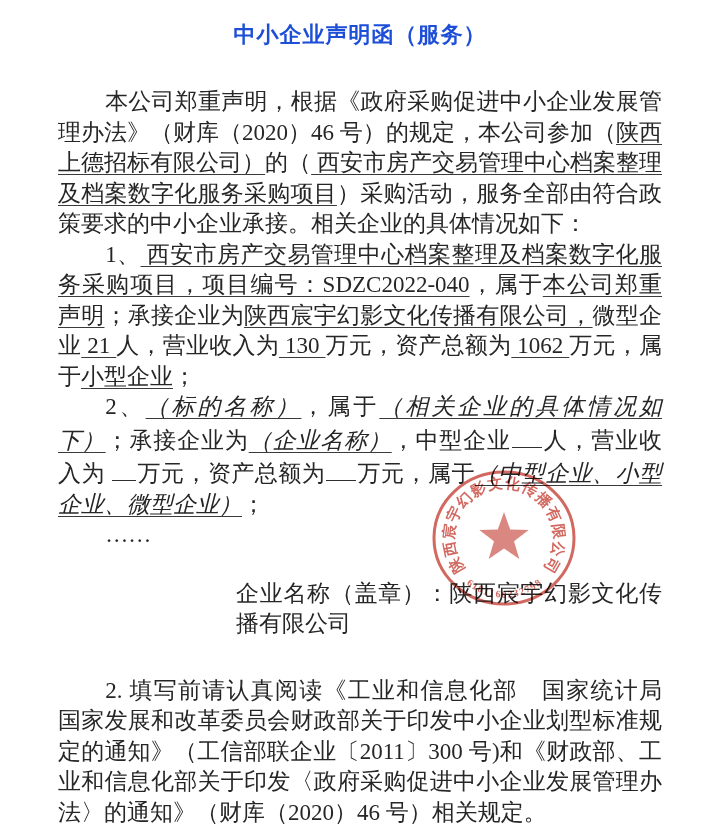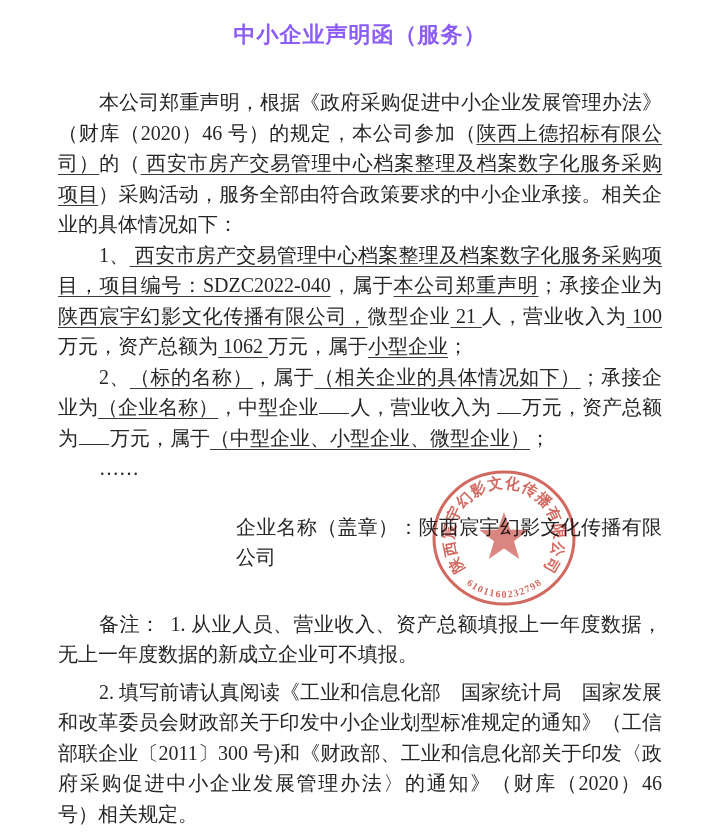--- a/index.html
+++ b/index.html
@@ -11,37 +11,37 @@
     background:#ffffff;
     font-family:"Liberation Serif","DejaVu Serif",serif;
     color:#262626;
     overflow:hidden;
   }
   .doc-title{
     font-size:22px;
     font-weight:bold;
     text-align:center;
     letter-spacing:1px;
-    color:#8b5cf6;
+    color:#1d4ed8;
     margin:2px 0 37px 0;
   }
   .para{
-    font-size:20px;
+    font-size:23px;
     line-height:30.5px;
     text-align:justify;
     margin:0;
   }
   .indent{text-indent:2.05em;}
   .u{
     text-decoration:underline;
     text-underline-offset:4px;
     text-decoration-thickness:1px;
     text-decoration-color:#3a3a3a;
   }
-  .it{}
+  .it{font-style:italic;}
   .blank{
     display:inline-block;
     border-bottom:1px solid #2f2f2f;
     height:1.05em;
     vertical-align:baseline;
     margin:0 1px;
   }
   .bw1{width:30px}
   .bw2{width:24px}
   .bw3{width:30px}
@@ -65,21 +65,21 @@
 
 <div class="page">
 
   <h1 class="doc-title">中小企业声明函（服务）</h1>
 
   <p class="para indent">
     <span>本公司郑重声明，根据《政府采购促进中小企业发展管理办法》（财库（2020）46 号）的规定，本公司参加（</span><span class="u">陕西上德招标有限公司）</span><span>的（</span><span class="u"> 西安市房产交易管理中心档案整理及档案数字化服务采购项目</span><span>）采购活动，服务全部由符合政策要求的中小企业承接。相关企业的具体情况如下：</span>
   </p>
 
   <p class="para indent">
-    <span>1、</span><span class="u"> 西安市房产交易管理中心档案整理及档案数字化服务采购项目，项目编号：SDZC2022-040</span><span>，属于</span><span class="u">本公司郑重声明</span><span>；承接企业为</span><span class="u">陕西宸宇幻影文化传播有限公司，</span><span>微型企业</span><span class="u"> 21 </span><span>人，营业收入为</span><span class="u"> 100 </span><span>万元，资产总额为</span><span class="u"> 1062  </span><span>万元，属于</span><span class="u">小型企业</span><span>；</span>
+    <span>1、</span><span class="u"> 西安市房产交易管理中心档案整理及档案数字化服务采购项目，项目编号：SDZC2022-040</span><span>，属于</span><span class="u">本公司郑重声明</span><span>；承接企业为</span><span class="u">陕西宸宇幻影文化传播有限公司，</span><span>微型企业</span><span class="u"> 21 </span><span>人，营业收入为</span><span class="u"> 130 </span><span>万元，资产总额为</span><span class="u"> 1062  </span><span>万元，属于</span><span class="u">小型企业</span><span>；</span>
   </p>
 
   <p class="para indent">
     <span>2、</span><span class="u it">（标的名称）</span><span>，属于</span><span class="u it">（相关企业的具体情况如下）</span><span>；承接企业为</span><span class="u it">（企业名称）</span><span>，中型企业</span><span class="blank bw1"></span><span>人，营业收入为 </span><span class="blank bw2"></span><span>万元，资产总额为</span><span class="blank bw3"></span><span>万元，属于</span><span class="u it">（中型企业、小型企业、微型企业）</span><span>；</span>
   </p>
 
   <p class="para indent">……</p>
 
 
 
@@ -115,20 +115,17 @@
         <text transform="translate(82.0,127.7) rotate(353.8)" fill="#cc544b" font-size="10" text-anchor="middle" dominant-baseline="central">2</text>
         <text transform="translate(88.0,126.7) rotate(347.7)" fill="#cc544b" font-size="10" text-anchor="middle" dominant-baseline="central">3</text>
         <text transform="translate(93.8,125.1) rotate(341.5)" fill="#cc544b" font-size="10" text-anchor="middle" dominant-baseline="central">2</text>
         <text transform="translate(99.4,122.9) rotate(335.3)" fill="#cc544b" font-size="10" text-anchor="middle" dominant-baseline="central">7</text>
         <text transform="translate(104.7,120.1) rotate(329.2)" fill="#cc544b" font-size="10" text-anchor="middle" dominant-baseline="central">9</text>
         <text transform="translate(109.7,116.7) rotate(323.0)" fill="#cc544b" font-size="10" text-anchor="middle" dominant-baseline="central">8</text>
       </g>
   </svg>
 
   <div class="notes">
-    <p class="para indent note">
-      <span>备注：</span><span class="label-gap">1. 从业人员、营业收入、资产总额填报上一年度数据，无上一年度数据的新成立企业可不填报。</span>
-    </p>
     <p class="para indent note">2. 填写前请认真阅读《工业和信息化部　国家统计局　国家发展和改革委员会财政部关于印发中小企业划型标准规定的通知》（工信部联企业〔2011〕300 号)和《财政部、工业和信息化部关于印发〈政府采购促进中小企业发展管理办法〉的通知》（财库（2020）46 号）相关规定。</p>
 
   </div>
 
 </div>
 
 </body></html>

